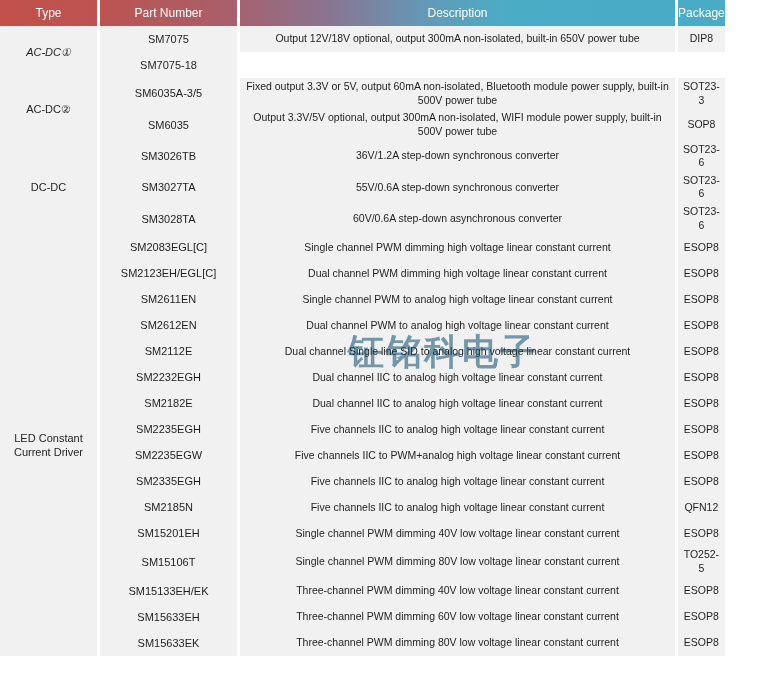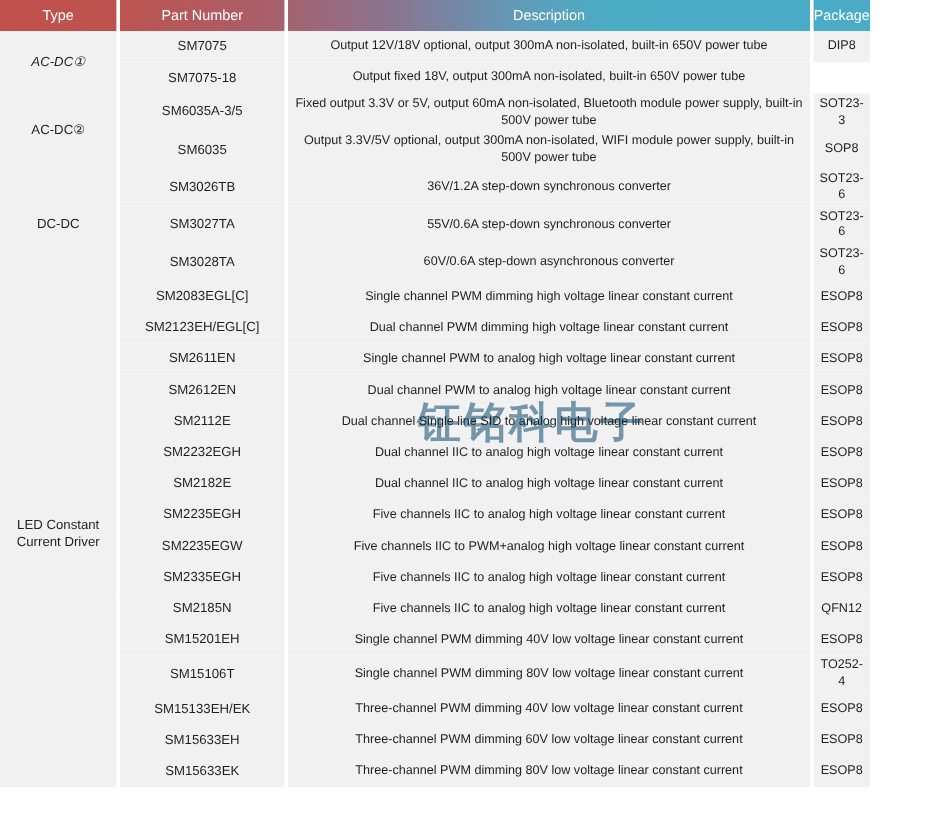--- a/index.html
+++ b/index.html
@@ -63,21 +63,20 @@
     <div class="header-cell">Part Number</div>
     <div class="header-cell">Description</div>
     <div class="header-cell">Package</div>
   </div>
   <div class="watermark">钲铭科电子</div>
 <div class="cell type-cell" style="grid-area: span 2 / 1; font-style: italic;">AC-DC①</div>
     <div class="cell sep part-cell">SM7075</div>
     <div class="cell sep desc-cell">Output 12V/18V optional, output 300mA non-isolated, built-in 650V power tube</div>
     <div class="cell sep package-cell">DIP8</div>
     <div class="cell sep part-cell">SM7075-18</div>
-    <div class="cell sep desc-cell">Output fixed 18V, output 300mA non-isolated, built-in 650V power tube</div>
     <div class="cell type-cell" style="grid-area: span 2 / 1;">AC-DC②</div>
     <div class="cell sep part-cell">SM6035A-3/5</div>
     <div class="cell sep desc-cell">Fixed output 3.3V or 5V, output 60mA non-isolated, Bluetooth module power supply, built-in 500V power tube</div>
     <div class="cell sep package-cell">SOT23-3</div>
     <div class="cell sep part-cell">SM6035</div>
     <div class="cell sep desc-cell">Output 3.3V/5V optional, output 300mA non-isolated, WIFI module power supply, built-in 500V power tube</div>
     <div class="cell sep package-cell">SOP8</div>
     <div class="cell type-cell" style="grid-area: span 3 / 1;">DC-DC</div>
     <div class="cell sep part-cell">SM3026TB</div>
     <div class="cell sep desc-cell">36V/1.2A step-down synchronous converter</div>
@@ -120,21 +119,21 @@
     <div class="cell sep desc-cell">Five channels IIC to analog high voltage linear constant current</div>
     <div class="cell sep package-cell">ESOP8</div>
     <div class="cell sep part-cell">SM2185N</div>
     <div class="cell sep desc-cell">Five channels IIC to analog high voltage linear constant current</div>
     <div class="cell sep package-cell">QFN12</div>
     <div class="cell sep part-cell">SM15201EH</div>
     <div class="cell sep desc-cell">Single channel PWM dimming 40V low voltage linear constant current</div>
     <div class="cell sep package-cell">ESOP8</div>
     <div class="cell sep part-cell">SM15106T</div>
     <div class="cell sep desc-cell">Single channel PWM dimming 80V low voltage linear constant current</div>
-    <div class="cell sep package-cell">TO252-4</div>
+    <div class="cell sep package-cell">TO252-5</div>
     <div class="cell sep part-cell">SM15133EH/EK</div>
     <div class="cell sep desc-cell">Three-channel PWM dimming 40V low voltage linear constant current</div>
     <div class="cell sep package-cell">ESOP8</div>
     <div class="cell sep part-cell">SM15633EH</div>
     <div class="cell sep desc-cell">Three-channel PWM dimming 60V low voltage linear constant current</div>
     <div class="cell sep package-cell">ESOP8</div>
     <div class="cell sep part-cell">SM15633EK</div>
     <div class="cell sep desc-cell">Three-channel PWM dimming 80V low voltage linear constant current</div>
     <div class="cell sep package-cell">ESOP8</div>
   </div>

